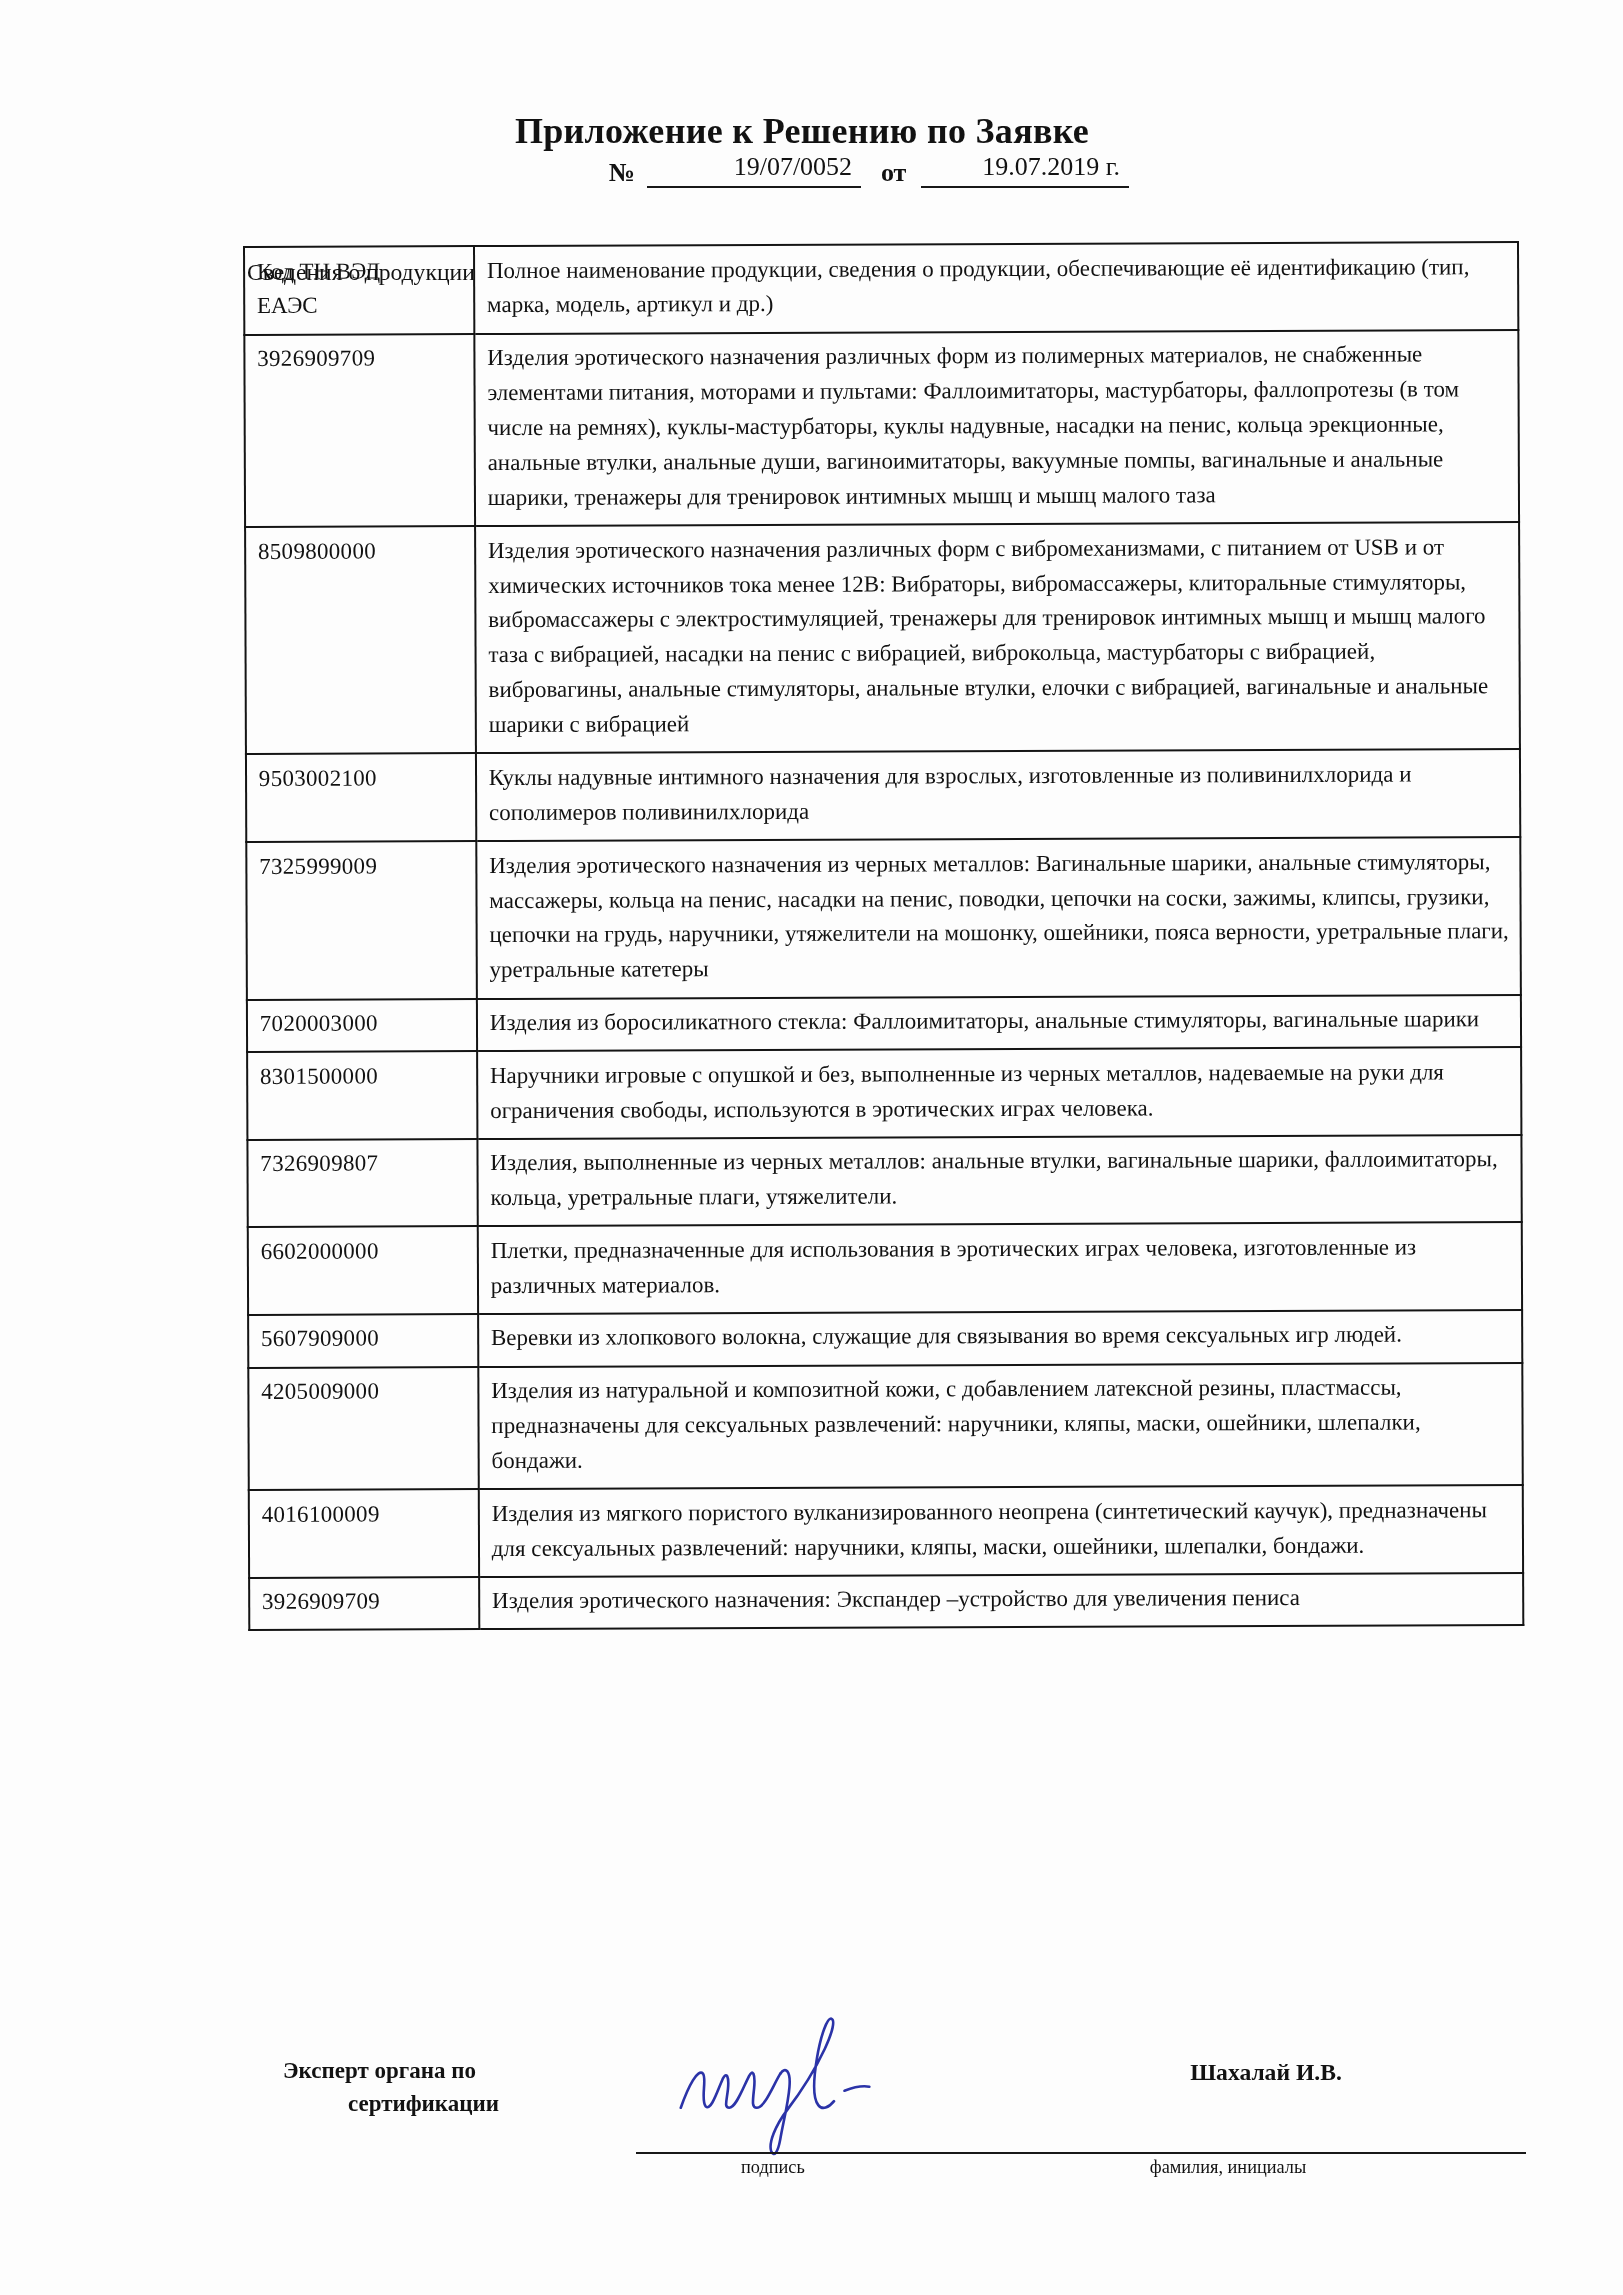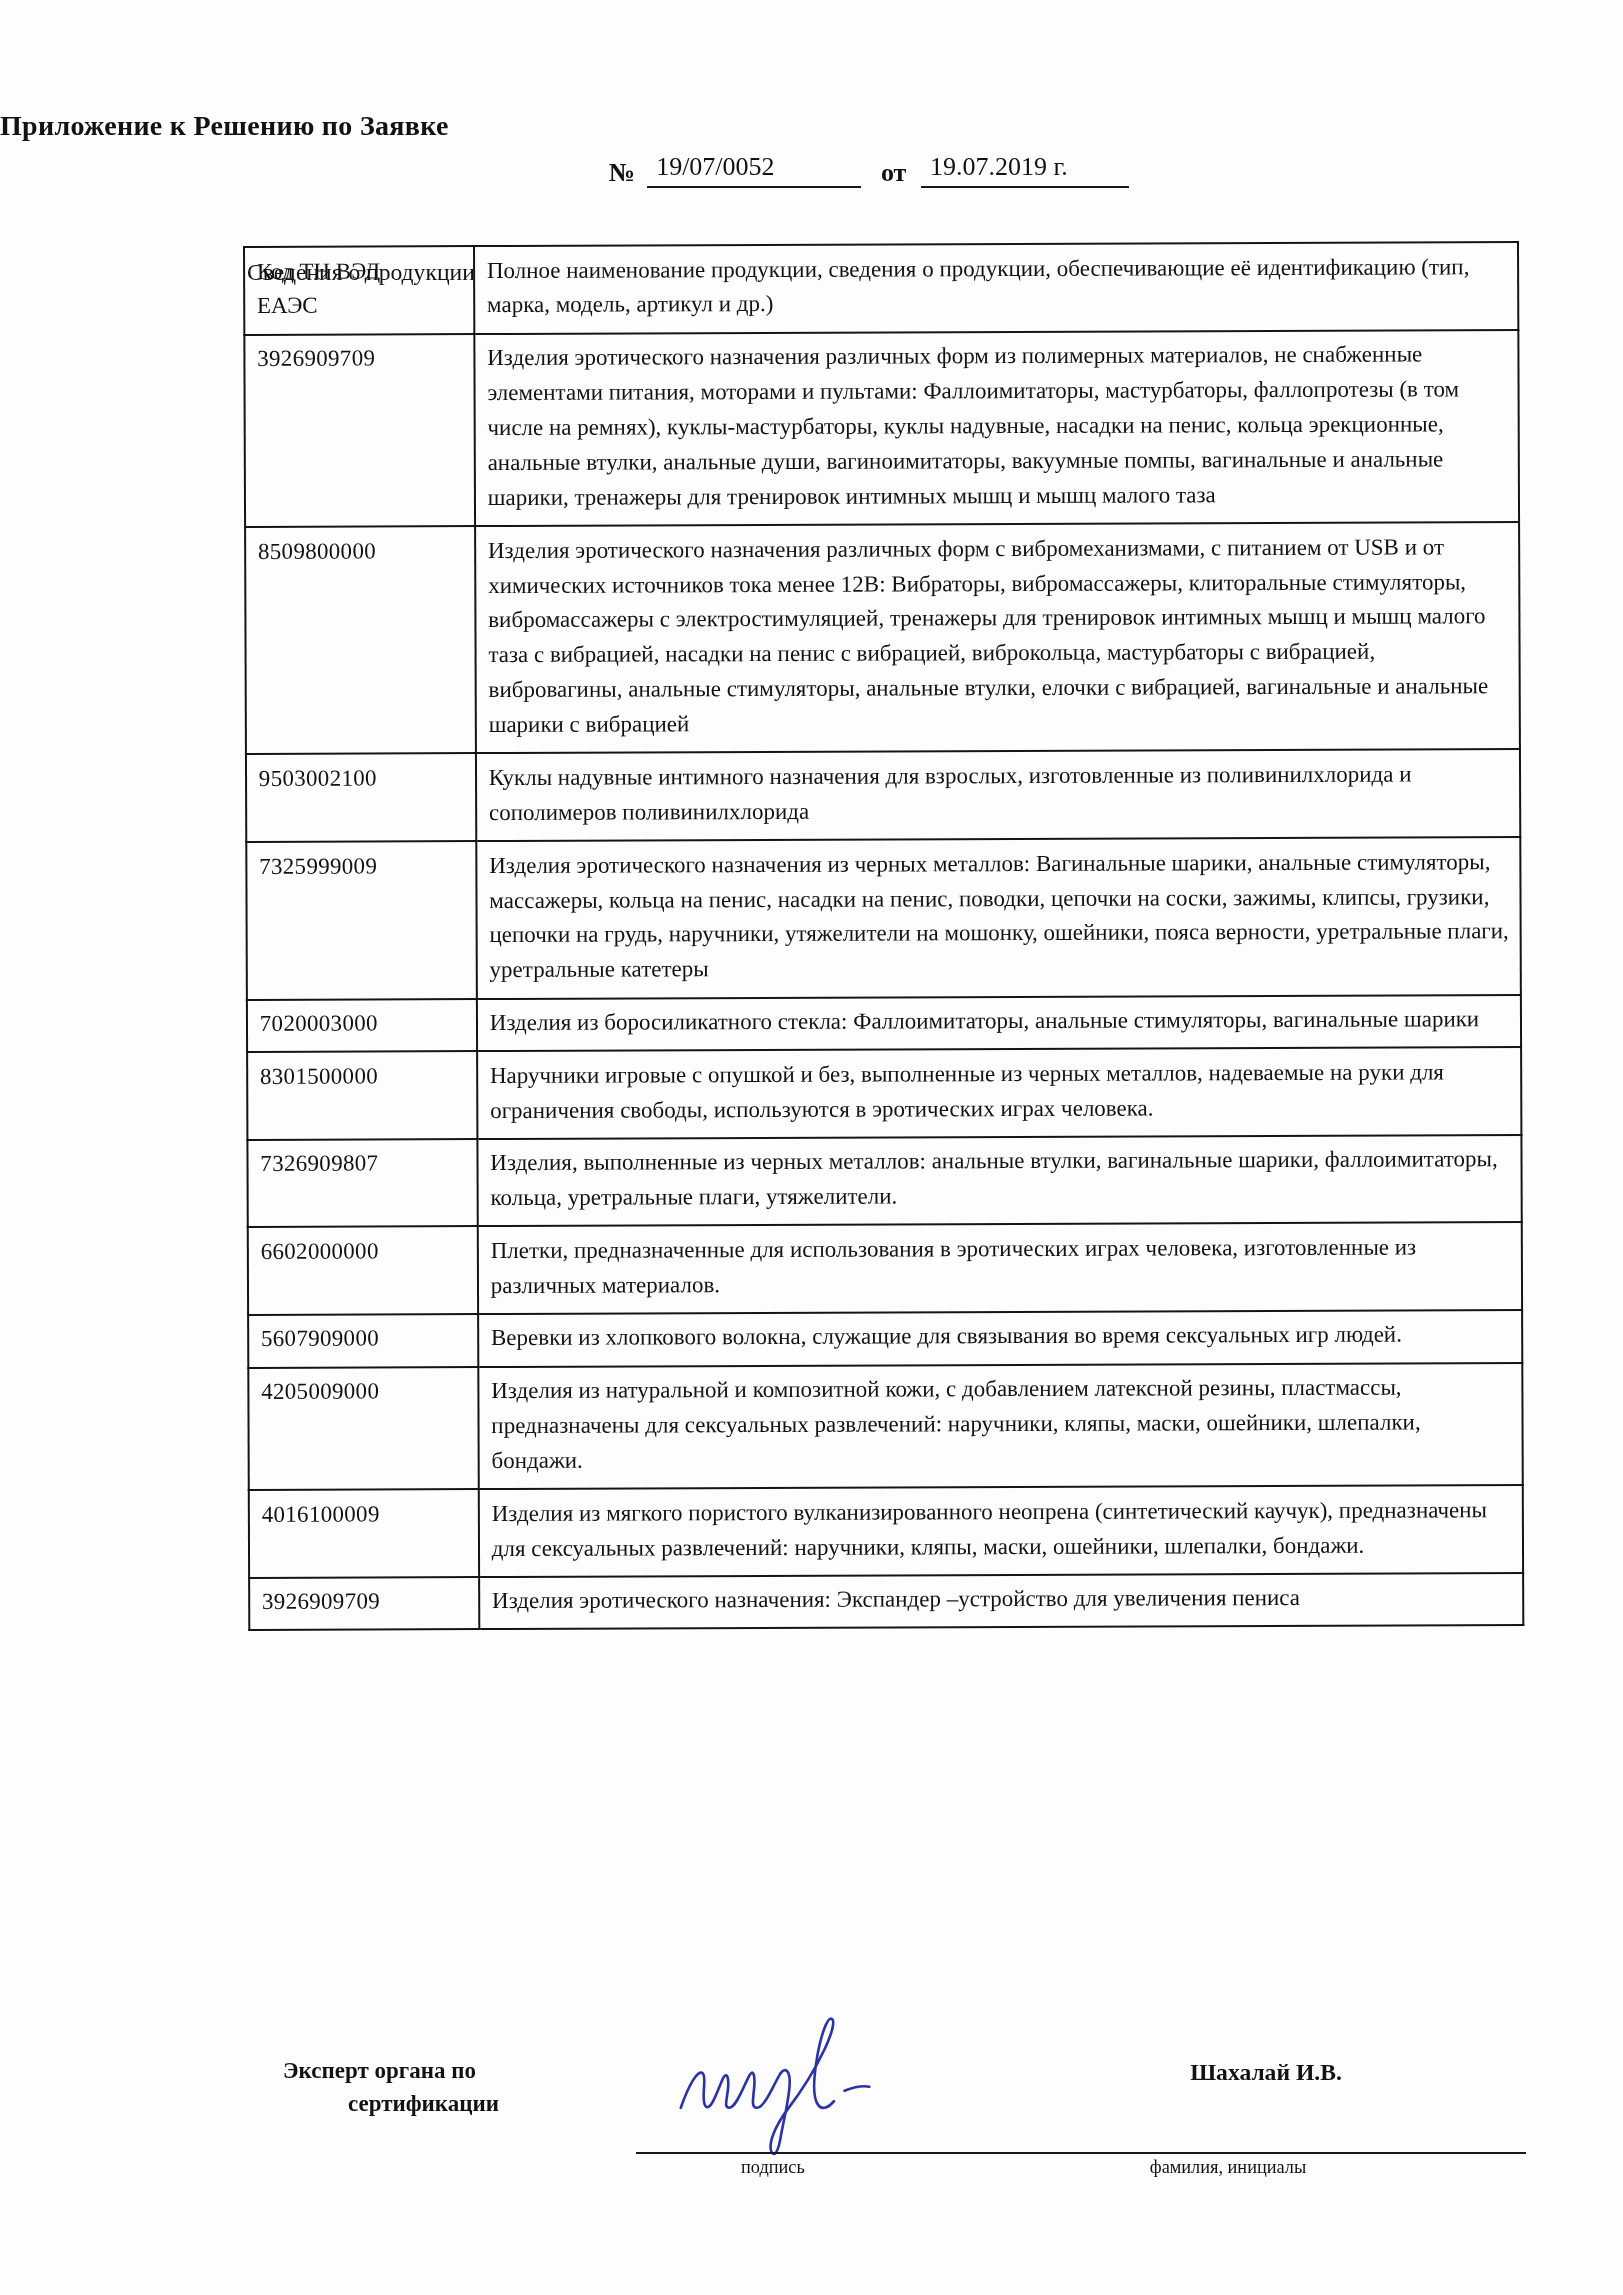--- a/index.html
+++ b/index.html
@@ -16,40 +16,40 @@
     color: #121212;
     overflow: hidden;
   }
 
   
   .doc-title {
     position: absolute;
     left: 0;
     top: 110px;
     width: 1604px;
-    text-align: left;
-    font-size: 28px;
+    text-align: center;
+    font-size: 36px;
     font-weight: bold;
     letter-spacing: 0.3px;
   }
   .num-line {
     position: absolute;
     left: 609px;
     top: 152px;
     display: flex;
     align-items: flex-end;
     font-size: 26px;
   }
   .num-label { font-weight: bold; padding-right: 11.8px; }
   .ot-label  { font-weight: bold; padding: 0 14.4px 0 19.6px; }
   .ruled {
     display: inline-block;
     border-bottom: 2.6px solid #181818;
     padding: 0 9.2px 3.9px 9.2px;
-    text-align: left;
+    text-align: right;
   }
   .ruled.w1 { min-width: 196px; }
   .ruled.w2 { min-width: 190px; }
 
   
   .section-caption {
     position: absolute;
     left: 247px;
     top: 215px;
     font-size: 23.6px;

